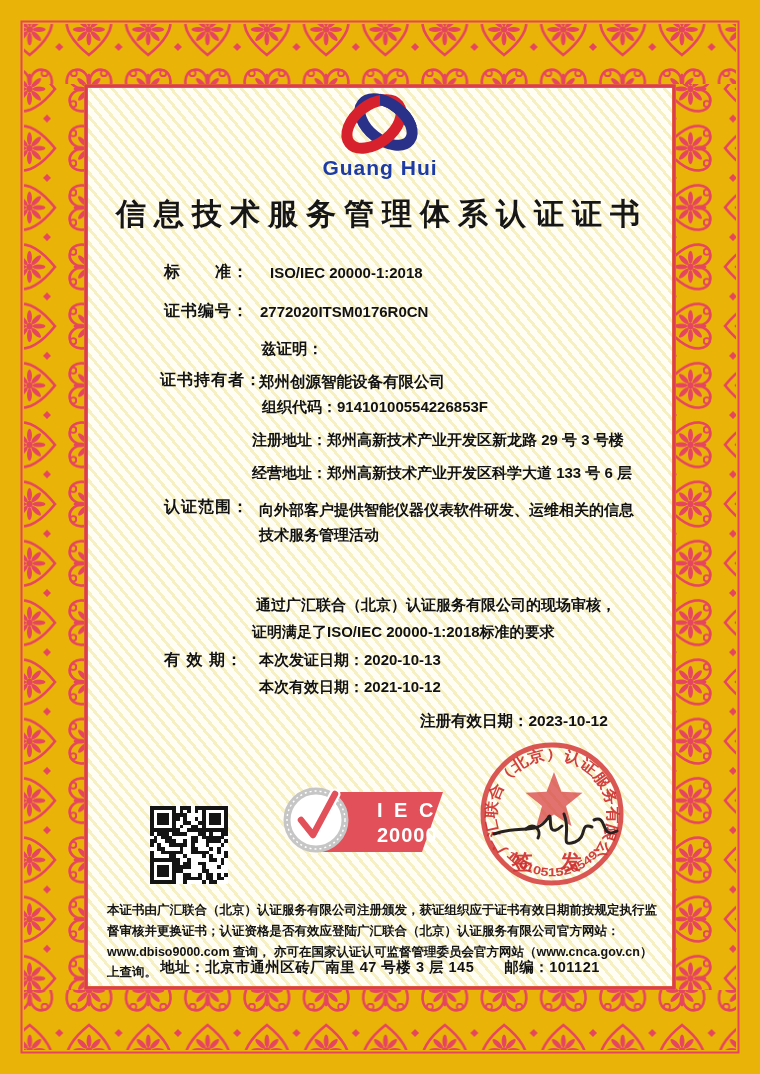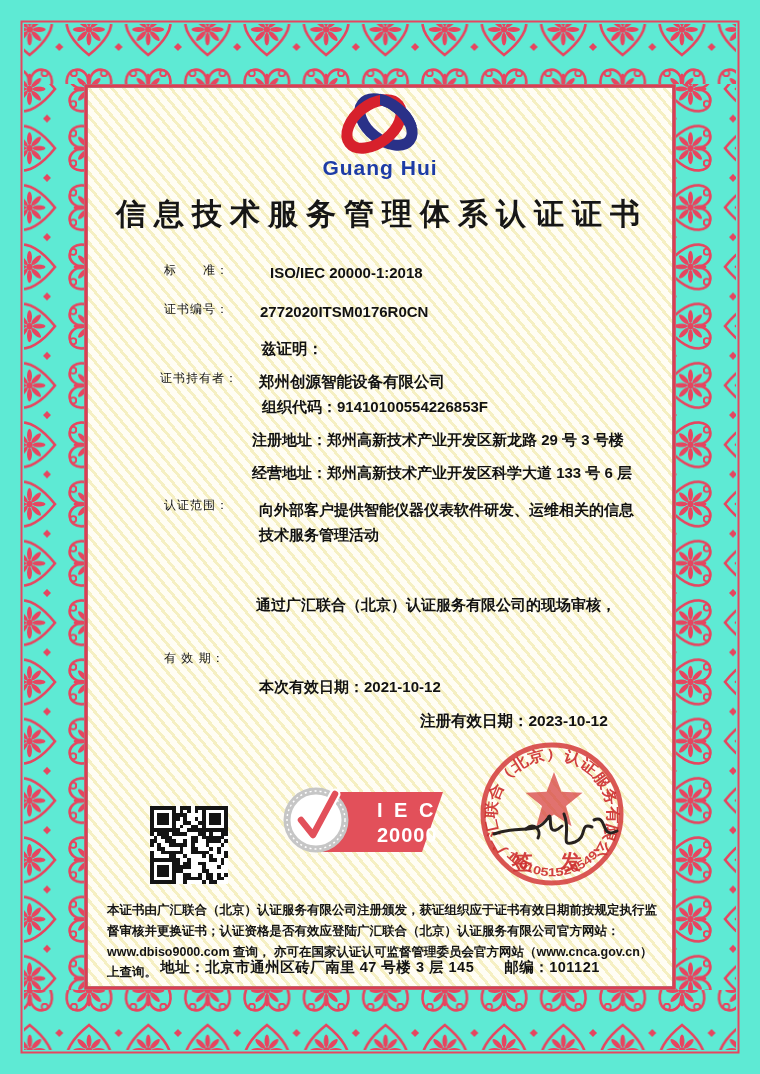--- a/index.html
+++ b/index.html
@@ -1,29 +1,29 @@
 <!DOCTYPE html>
 <html><head>
 <meta charset="utf-8">
 <style>
   html,body{margin:0;padding:0;background:#ffffff;}
   body{font-family:"Liberation Sans",sans-serif;}
-  .page{position:relative;width:760px;height:1074px;background:#5eead4;overflow:hidden;margin:0 auto;}
+  .page{position:relative;width:760px;height:1074px;background:#eab308;overflow:hidden;margin:0 auto;}
   .frame-svg{position:absolute;left:0;top:0;}
   .content-bg{
     position:absolute;left:88px;top:88px;width:584px;height:898px;
     background:
       repeating-linear-gradient(50deg, rgba(236,226,145,0.50) 0 3px, rgba(255,255,255,0) 3px 9px),
       #fffdf4;
   }
   .brand{position:absolute;left:0;top:156px;width:760px;text-align:center;
          font-size:21px;font-weight:bold;color:#1d3ba6;letter-spacing:1px;}
   .title{position:absolute;left:0;top:194px;width:760px;text-align:center;
          font-size:30px;font-weight:bold;color:#161616;letter-spacing:8px;padding-left:4px;box-sizing:border-box;}
-  .lbl{position:absolute;font-size:12px;font-weight:normal;color:#121212;letter-spacing:1px;white-space:nowrap;padding-left:14px;}
+  .lbl{position:absolute;font-size:16px;font-weight:bold;color:#121212;letter-spacing:1px;white-space:nowrap;padding-left:14px;}
   .val{position:absolute;font-size:15px;font-weight:bold;color:#121212;white-space:nowrap;}
   .scope-lines{position:absolute;left:259px;top:497px;font-size:15px;font-weight:bold;color:#121212;line-height:25px;white-space:nowrap;}
   .notice{position:absolute;left:107px;top:900px;width:550px;font-size:12.5px;font-weight:bold;
           color:#141414;line-height:1.66;text-align:left;}
   .address{position:absolute;left:0;top:958px;width:760px;text-align:center;
            font-size:14.5px;font-weight:bold;color:#121212;letter-spacing:0.5px;}
   .qr{position:absolute;left:150px;top:806px;width:78px;height:78px;background:#ffffff;padding:0;}
   .badge{position:absolute;left:280px;top:782px;}
   .seal{position:absolute;left:468px;top:730px;}
   .logo{position:absolute;left:322px;top:88px;}
@@ -105,22 +105,24 @@
   <div class="val" style="left:252px;top:431px;">注册地址：郑州高新技术产业开发区新龙路 29 号 3 号楼</div>
   <div class="val" style="left:252px;top:464px;">经营地址：郑州高新技术产业开发区科学大道 133 号 6 层</div>
 
   <div class="lbl" style="left:150px;top:497px;">认证范围：</div>
   <div class="scope-lines">
     <div>向外部客户提供智能仪器仪表软件研发、运维相关的信息</div>
     <div>技术服务管理活动</div>
   </div>
 
   <div class="val" style="left:256px;top:596px;">通过广汇联合（北京）认证服务有限公司的现场审核，</div>
+  <div class="val" style="left:252px;top:623px;">证明满足了ISO/IEC 20000-1:2018标准的要求</div>
 
   <div class="lbl" style="left:150px;top:650px;">有 效 期：</div>
+  <div class="val" style="left:259px;top:651px;">本次发证日期：2020-10-13</div>
   <div class="val" style="left:259px;top:678px;">本次有效日期：2021-10-12</div>
 
   <div class="val" style="left:420px;top:711px;font-size:15.5px;">注册有效日期：2023-10-12</div>
 
   <div class="qr"><svg width="78" height="78" viewBox="0 0 78 78" fill="#141414" shape-rendering="crispEdges">
         <rect x="29.71" y="0.00" width="3.71" height="3.71"></rect>
         <rect x="33.43" y="0.00" width="3.71" height="3.71"></rect>
         <rect x="37.14" y="0.00" width="3.71" height="3.71"></rect>
         <rect x="44.57" y="0.00" width="3.71" height="3.71"></rect>
         <rect x="48.29" y="0.00" width="3.71" height="3.71"></rect>

